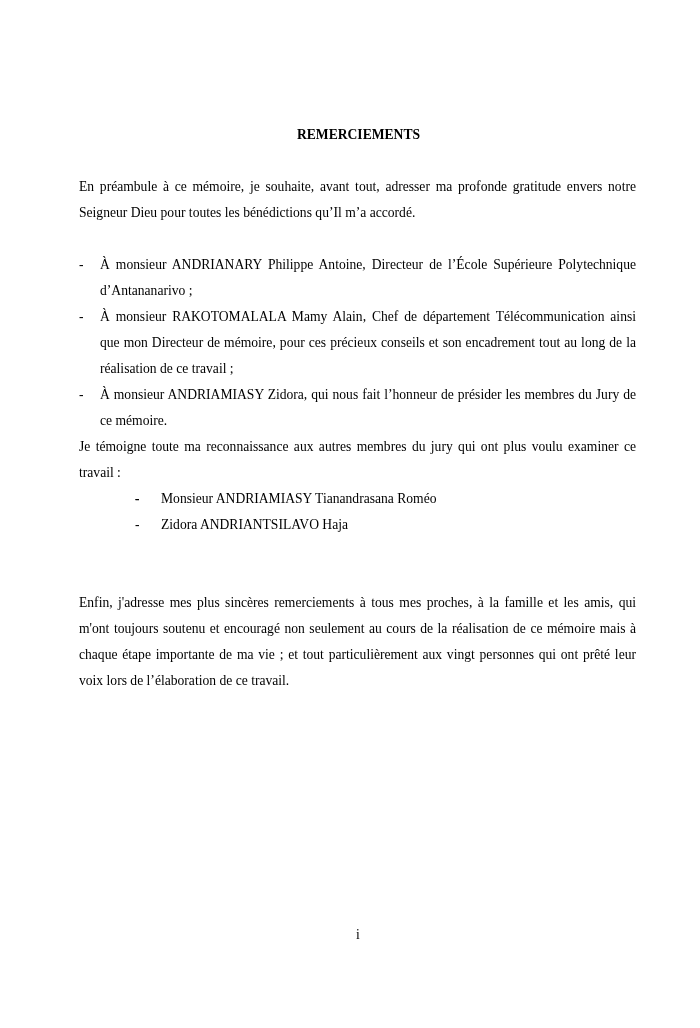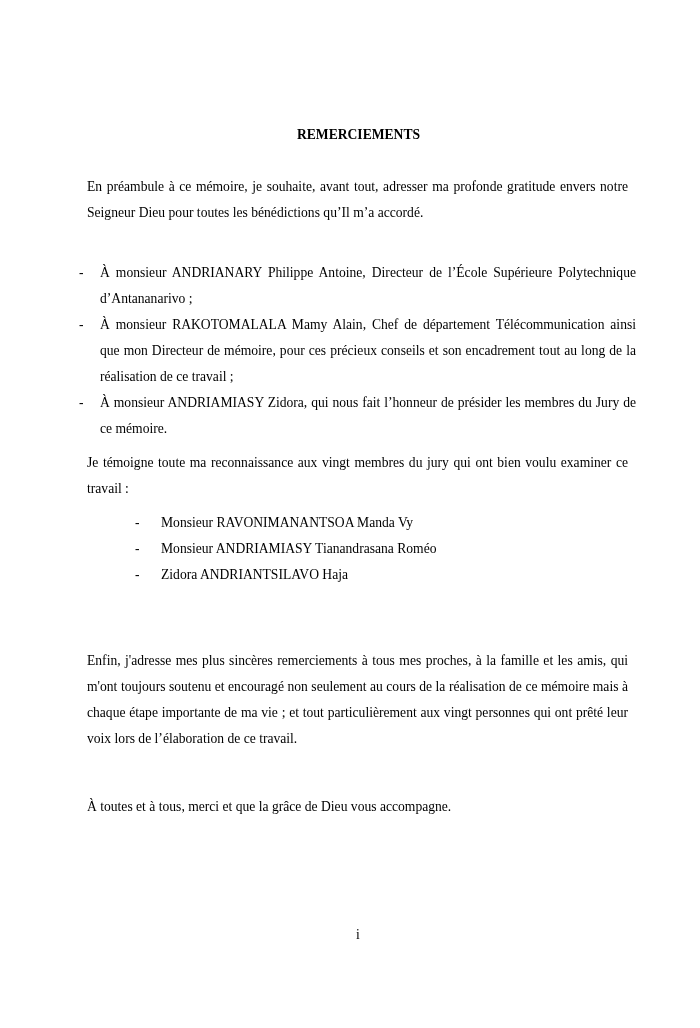--- a/index.html
+++ b/index.html
@@ -32,21 +32,21 @@
     }
     .title {
       text-align: center;
       font-weight: bold;
       font-size: 13.6px;
       line-height: 26px;
       margin: 0 0 26px 0;
       padding-left: 2px;
     }
     p {
-      margin: 8px;
+      margin: 0;
       text-align: justify;
       text-align-last: left;
     }
     .gap { height: 26px; }
     .bullets {
       margin: 0;
       padding: 0;
       list-style: none;
     }
     .bullets li {
@@ -105,39 +105,37 @@
       <li>
         <span class="dash">-</span>
         <span>À monsieur RAKOTOMALALA Mamy Alain, Chef de département Télécommunication ainsi que mon Directeur de mémoire, pour ces précieux conseils et son encadrement tout au long de la réalisation de ce travail ;</span>
       </li>
       <li>
         <span class="dash">-</span>
         <span>À monsieur ANDRIAMIASY Zidora, qui nous fait l’honneur de présider les membres du Jury de ce mémoire.</span>
       </li>
     </ul>
 
-    <p>Je témoigne toute ma reconnaissance aux vingt membres du jury qui ont bien voulu examiner ce travail :</p>
+    <p>Je témoigne toute ma reconnaissance aux autres membres du jury qui ont plus voulu examiner ce travail :</p>
     <ul class="jury">
       <li>
         <span class="dash">-</span>
-        <span>Monsieur RAVONIMANANTSOA Manda Vy</span>
       </li>
       <li>
         <span class="dash">-</span>
         <span>Monsieur ANDRIAMIASY Tianandrasana Roméo</span>
       </li>
       <li>
         <span class="dash">-</span>
         <span>Zidora ANDRIANTSILAVO Haja</span>
       </li>
     </ul>
     <div class="gap"></div>
 
     <div class="gap"></div>
 
     <p>Enfin, j'adresse mes plus sincères remerciements à tous mes proches, à la famille et les amis, qui m'ont toujours soutenu et encouragé non seulement au cours de la réalisation de ce mémoire mais à chaque étape importante de ma vie ; et tout particulièrement aux vingt personnes qui ont prêté leur voix lors de l’élaboration de ce travail.</p>
     <div class="gap"></div>
 
-    <p>À toutes et à tous, merci et que la grâce de Dieu vous accompagne.</p>
   </div>
 
   <div class="page-number">i</div>
 </div>
 
 </body></html>

